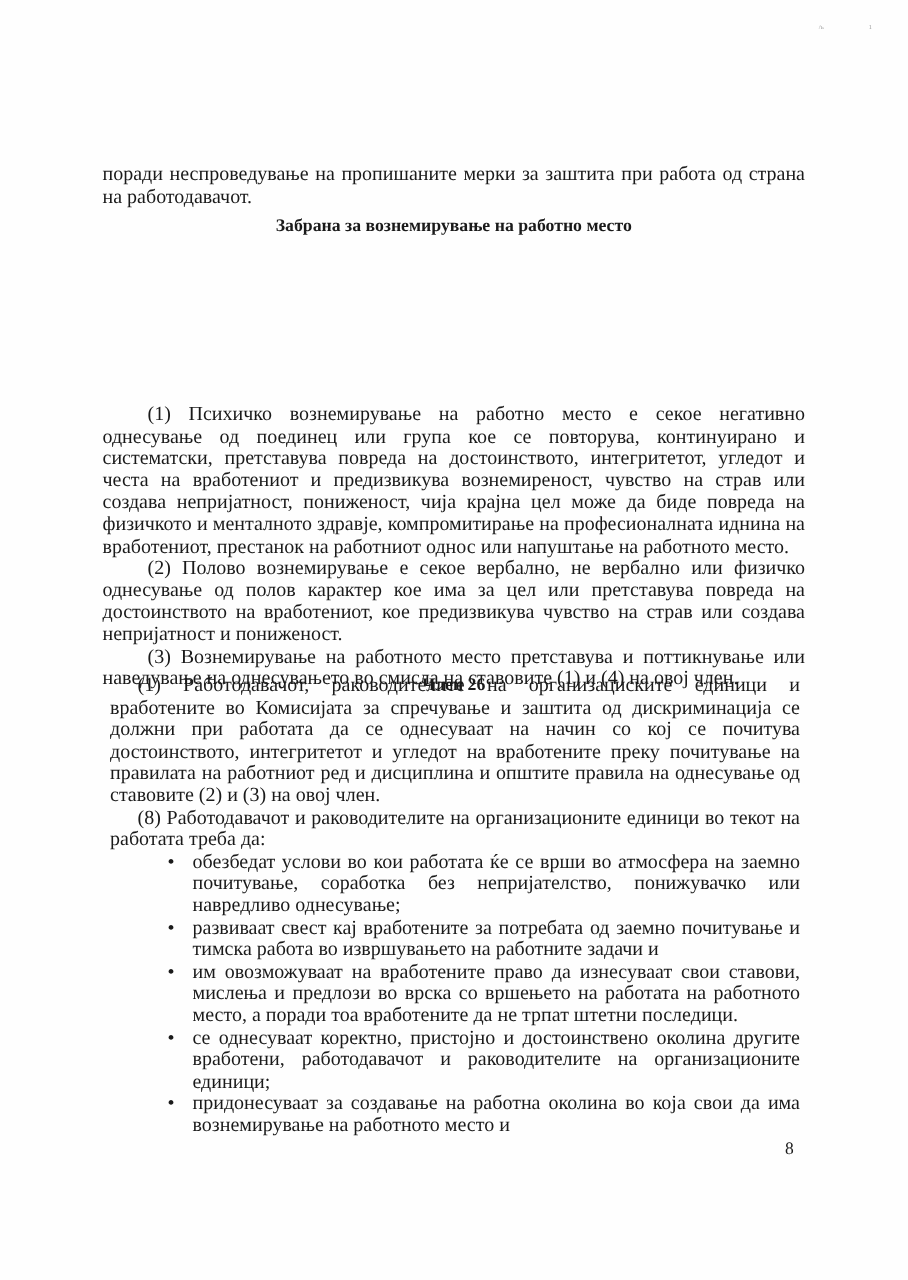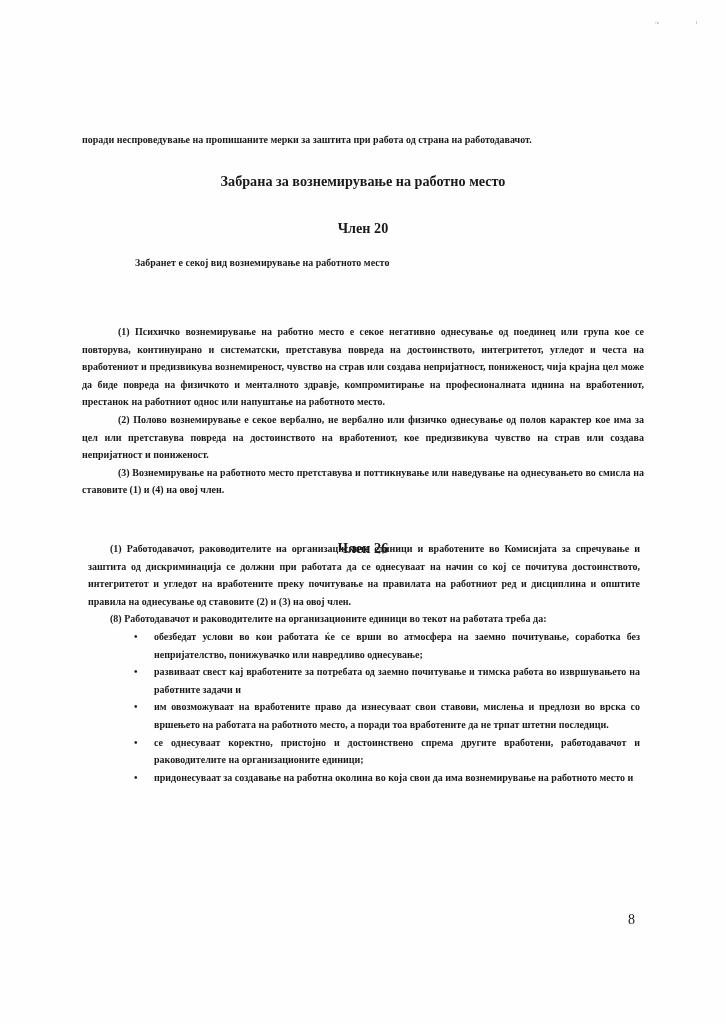--- a/index.html
+++ b/index.html
@@ -4,58 +4,56 @@
 <style>
   html, body { margin: 0; padding: 0; }
   body {
     width: 726px; height: 1024px; background: #ffffff; position: relative; overflow: hidden;
     font-family: "Liberation Serif", "DejaVu Serif", serif; color: #1a1a1a;
   }
   .page { position: absolute; left: 0; top: 0; width: 726px; height: 1024px; background: #fefefe; }
   .scan-mark { position: absolute; top: 20px; font-size: 5px; color: #9a9a9a; }
   .scan-mark.m1 { left: 655px; }
   .scan-mark.m2 { left: 695px; }
-  .txt { position: absolute; font-size: 10px; line-height: 17.6px; text-align: justify; font-weight: bold; }
+  .txt { position: absolute; font-size: 16px; line-height: 17.6px; text-align: justify; }
   .txt p { margin: 0; }
   .center-head { position: absolute; left: 0; width: 726px; text-align: center; font-weight: bold; font-size: 14.2px; }
   ul.bullets { list-style: none; margin: 0; padding: 0; }
   ul.bullets li { position: relative; padding-left: 0; text-align: justify; }
   ul.bullets li .dot { position: absolute; left: -20px; top: 0; }
   .pagenum { position: absolute; left: 628px; top: 912px; font-size: 14px; }
 </style>
 </head>
 <body>
 
 <div class="page">
 
   <span class="scan-mark m1">/ъ</span>
   <span class="scan-mark m2">1</span>
 
   <div class="txt" style="left:82px; top:131px; width:562px;">поради неспроведување на пропишаните мерки за заштита при работа од страна на работодавачот.</div>
 
   <div class="center-head" style="top:173px;">Забрана за вознемирување на работно место</div>
 
-  <div class="center-head" style="top:220px;">Член 20</div>
-  <div class="txt" style="left:135px; top:254px; width:500px; text-align:left;">Забранет е секој вид вознемирување на работното место</div>
 
   <div class="txt" style="left:82px; top:323px; width:562px;">
     <p class="first-indent" style="text-indent:36px;">(1) Психичко вознемирување на работно место е секое негативно однесување од поединец или група кое се повторува, континуирано и систематски, претставува повреда на достоинството, интегритетот, угледот и честа на вработениот и предизвикува вознемиреност, чувство на страв или создава непријатност, пониженост, чија крајна цел може да биде повреда на физичкото и менталното здравје, компромитирање на професионалната иднина на вработениот, престанок на работниот однос или напуштање на работното место.</p>
     <p style="text-indent:36px;">(2) Полово вознемирување е секое вербално, не вербално или физичко однесување од полов карактер кое има за цел или претставува повреда на достоинството на вработениот, кое предизвикува чувство на страв или создава непријатност и пониженост.</p>
     <p style="text-indent:36px;">(3) Вознемирување на работното место претставува и поттикнување или наведување на однесувањето во смисла на ставовите (1) и (4) на овој член.</p>
   </div>
 
   <div class="center-head" style="top:540px;">Член 26</div>
   <div class="txt" style="left:88px; top:540px; width:552px;">
     <p style="text-indent:22px;">(1) Работодавачот, раководителите на организациските единици и вработените во Комисијата за спречување и заштита од дискриминација се должни при работата да се однесуваат на начин со кој се почитува достоинството, интегритетот и угледот на вработените преку почитување  на правилата на работниот ред и дисциплина и општите правила на однесување од ставовите (2) и (3) на овој член.</p>
     <p style="text-indent:22px;">(8) Работодавачот и раководителите на организационите единици во текот на работата треба да:</p>
     <ul class="bullets" style="margin-left:66px; margin-right:0;">
       <li><span class="dot">•</span><span>обезбедат услови во кои работата ќе се врши во атмосфера на заемно почитување, соработка без непријателство, понижувачко или навредливо однесување;</span></li>
       <li><span class="dot">•</span><span>развиваат свест кај вработените за потребата од заемно почитување и тимска работа во извршувањето на работните задачи и</span></li>
       <li><span class="dot">•</span><span>им овозможуваат на вработените право да изнесуваат свои ставови, мислења и предлози во врска со вршењето на работата на работното место, а поради тоа вработените да не трпат штетни последици.</span></li>
     </ul>
     <ul class="bullets" style="margin-left:66px;">
-      <li><span class="dot">•</span><span>се однесуваат коректно, пристојно и достоинствено спрема другите вработени, работодавачот и раководителите на организационите единици;</span></li>
+      <li><span class="dot">•</span><span>се однесуваат коректно, пристојно и достоинствено околина другите вработени, работодавачот и раководителите на организационите единици;</span></li>
       <li><span class="dot">•</span><span>придонесуваат за создавање на работна околина во која свои да има вознемирување на работното место и</span></li>
     </ul>
   </div>
 
   <div class="pagenum">8</div>
 </div>
 
 </body></html>

